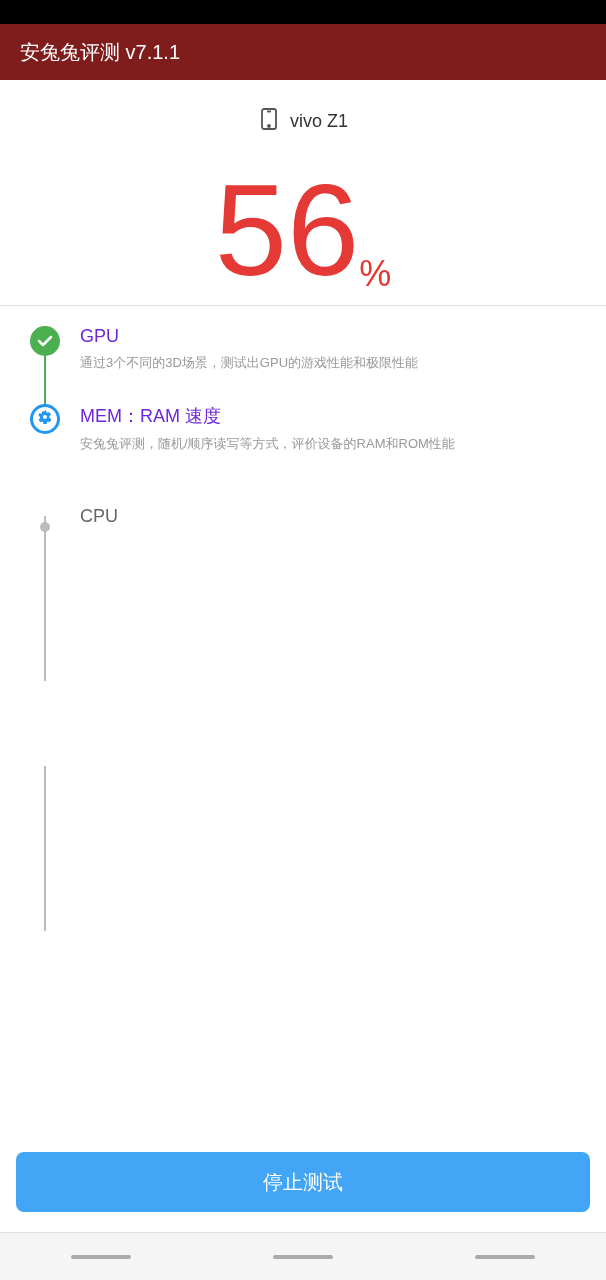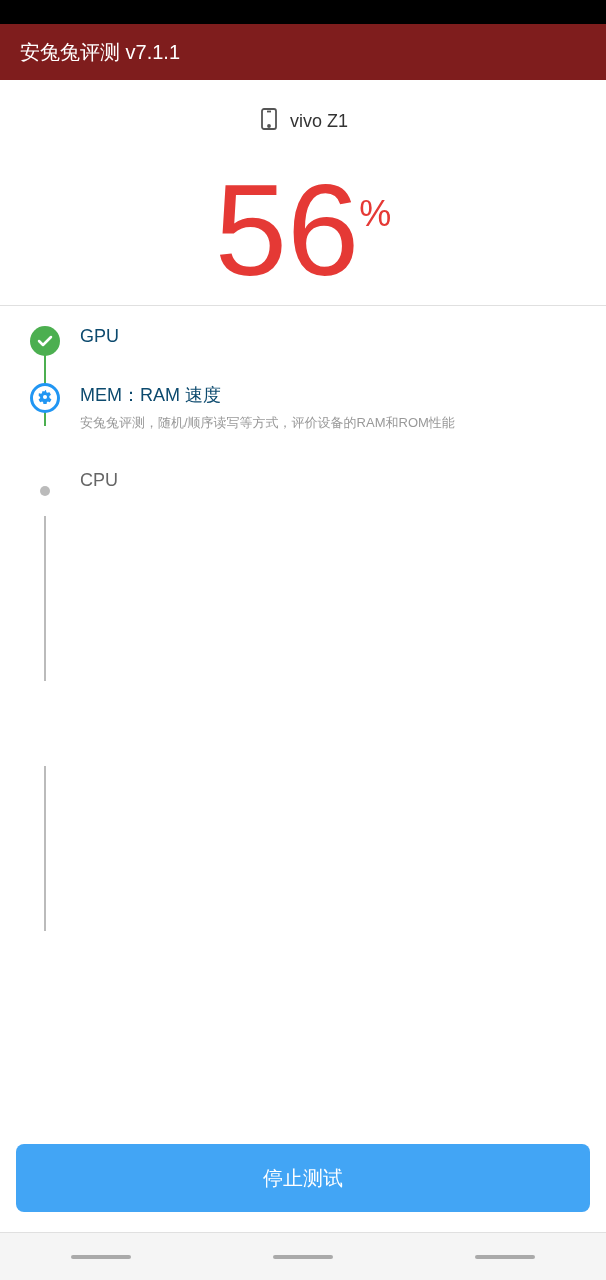--- a/index.html
+++ b/index.html
@@ -57,21 +57,21 @@
       font-size: 20px;
     }
 
     .device-name {
       font-size: 18px;
       color: #333;
     }
 
     .percentage-section {
       display: flex;
-      align-items: flex-start;
+      align-items: flex-end;
       justify-content: center;
       padding: 20px 0 10px;
     }
 
     .percentage-number {
       font-size: 130px;
       font-weight: 500;
       color: #e53935;
       line-height: 1;
     }
@@ -161,21 +161,21 @@
     }
 
     .step-content {
       flex: 1;
       padding-left: 10px;
       padding-bottom: 30px;
     }
 
     .step-title {
       font-size: 18px;
-      color: #0c4a6e;
+      color: #6d28d9;
       font-weight: 500;
       margin-bottom: 6px;
     }
 
     .step-desc {
       font-size: 13px;
       color: #999;
       line-height: 1.6;
     }
 
@@ -221,21 +221,21 @@
       align-items: flex-start;
       position: relative;
     }
 
     .stop-button {
       background: #42A5F5;
       color: #fff;
       border: none;
       border-radius: 8px;
       font-size: 20px;
-      height: 68px;
+      height: 60px;
       margin: 10px 16px 20px;
       cursor: pointer;
       display: flex;
       align-items: center;
       justify-content: center;
       width: calc(100% - 32px);
     }
 
     .bottom-nav {
       background: #f5f5f5;
@@ -302,40 +302,41 @@
     <div class="step-row" style="margin-bottom: 0;">
       <div class="step-indicator-col">
         <div class="step-icon-done">
           <svg viewBox="0 0 16 16">
             <polyline points="2,8 6,12 14,4" stroke="#fff" stroke-width="2.5" fill="none" stroke-linecap="round" stroke-linejoin="round"></polyline>
           </svg>
         </div>
       </div>
       <div class="step-content">
         <div class="step-title">GPU</div>
+        <div class="step-desc">通过3个不同的3D场景，测试出GPU的游戏性能和极限性能</div>
       </div>
     </div>
 
     <div class="step-row" style="margin-bottom: 0;">
       <div class="step-indicator-col">
         <div class="step-icon-active">
           <span class="gear spinning">
             <svg width="14" height="14" viewBox="0 0 24 24" fill="#2196F3">
               <path d="M12 15.5A3.5 3.5 0 018.5 12 3.5 3.5 0 0112 8.5a3.5 3.5 0 013.5 3.5 3.5 3.5 0 01-3.5 3.5m7.43-2.92c.04-.33.07-.67.07-1.08s-.03-.75-.07-1.08l2.37-1.84c.22-.17.27-.48.13-.73l-2.24-3.88c-.14-.25-.44-.33-.68-.25l-2.79 1.12c-.58-.45-1.21-.82-1.9-1.1l-.42-2.97A.554.554 0 0012 2c-.42 0-4.2 0-4.2 0a.554.554 0 00-.55.47l-.42 2.97c-.69.28-1.32.65-1.9 1.1L2.14 5.42c-.24-.08-.54 0-.68.25L1.22 9.55c-.14.25-.09.56.13.73l2.37 1.84C3.68 12.45 3.65 12.78 3.65 13.1s.03.75.07 1.08l-2.37 1.84c-.22.17-.27.48-.13.73l2.24 3.88c.14.25.44.33.68.25l2.79-1.12c.58.45 1.21.82 1.9 1.1l.42 2.97c.08.43.46.47.55.47h4.4c.09 0 .47-.04.55-.47l.42-2.97c.69-.28 1.32-.65 1.9-1.1l2.79 1.12c.24.08.54 0 .68-.25l2.24-3.88c.14-.25.09-.56-.13-.73l-2.37-1.84z"></path>
             </svg>
           </span>
         </div>
       </div>
       <div class="step-content">
         <div class="step-title">MEM：RAM 速度</div>
         <div class="step-desc">安兔兔评测，随机/顺序读写等方式，评价设备的RAM和ROM性能</div>
       </div>
     </div>
 
-    <div class="step-row" style="margin-bottom: 0; margin-top: 4px;">
+    <div class="step-row" style="margin-bottom: 0; margin-top: 19px;">
       <div class="step-indicator-col" style="padding-top: 8px;">
         <div class="step-icon-pending"></div>
       </div>
       <div class="step-content" style="padding-top: 2px;">
         <div class="step-title-pending">CPU</div>
       </div>
     </div>
 
 
   </div>

